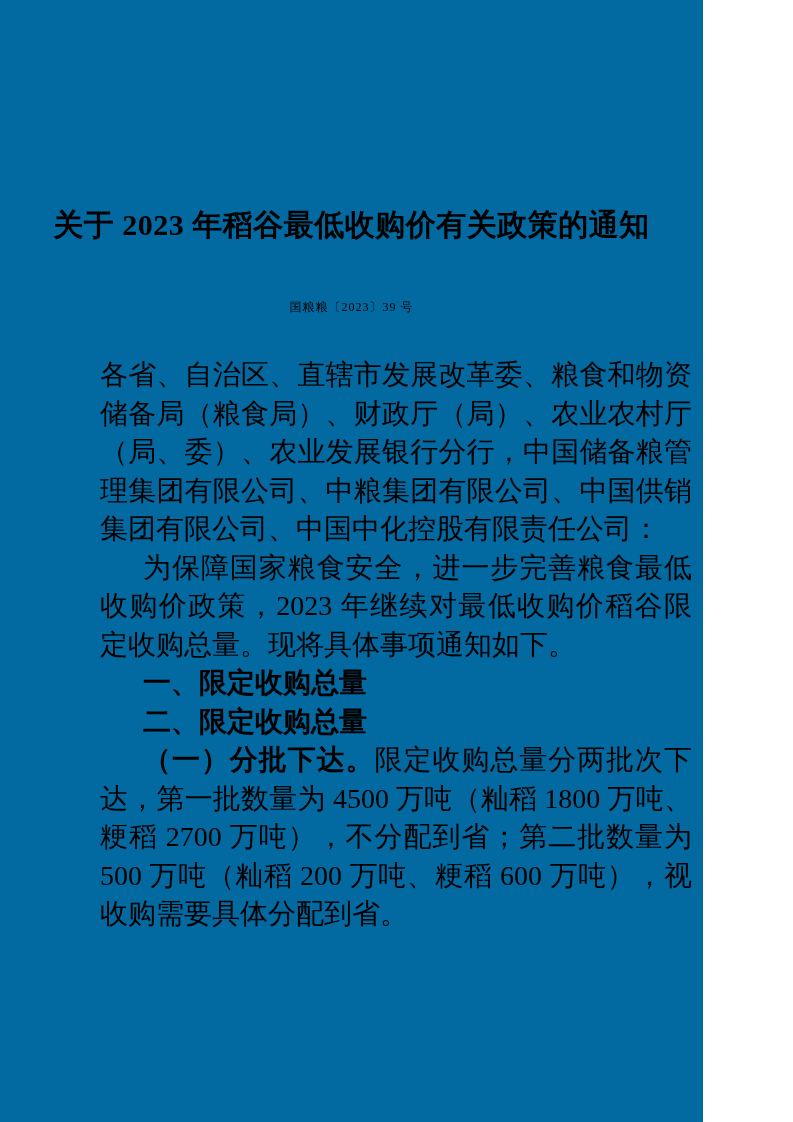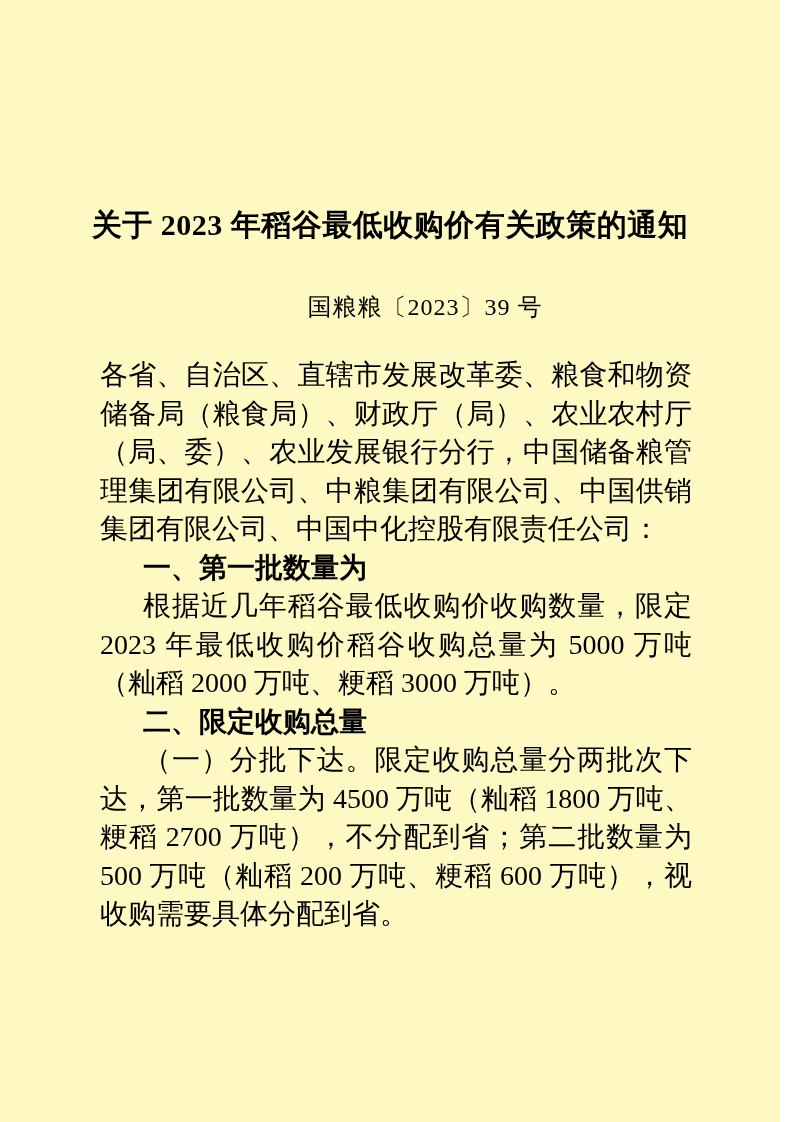--- a/index.html
+++ b/index.html
@@ -2,23 +2,23 @@
 <html><head>
 <meta charset="utf-8">
 <style>
   html, body {
     margin: 0;
     padding: 0;
     background: #ffffff;
   }
   .page {
     position: relative;
-    width: 780px;
+    width: 703px;
     height: 1122px;
-    background: #fef9c3;
+    background: #0369a1;
     color: #000000;
     overflow: hidden;
     font-family: "Liberation Serif", "DejaVu Serif", serif;
   }
   .doc-title {
     position: absolute;
     top: 206px;
     left: 0;
     width: 100%;
     margin: 0;
@@ -29,24 +29,23 @@
     line-height: 38px;
     letter-spacing: 0.5px;
     white-space: nowrap;
   }
   .doc-number {
     position: absolute;
     top: 294px;
     left: 0;
     width: 100%;
     text-align: center;
-    font-size: 24px;
+    font-size: 12px;
     line-height: 26px;
     letter-spacing: 1px;
-    padding-left: 35px;
   }
   .doc-body {
     position: absolute;
     top: 356px;
     left: 100px;
     width: 592px;
     font-size: 28px;
     line-height: 38.5px;
     text-align: justify;
   }
@@ -57,29 +56,29 @@
   .doc-body p.indent {
     text-indent: 43px;
   }
   .doc-body p.heading {
     font-family: "Liberation Sans", "DejaVu Sans", sans-serif;
     font-weight: bold;
     text-align: left;
   }
   .doc-body .lead-bold {
     font-family: "Liberation Sans", "DejaVu Sans", sans-serif;
-    font-weight: normal;
+    font-weight: bold;
   }
 </style>
 </head>
 <body>
 
 <div class="page">
   <h1 class="doc-title">关于 2023 年稻谷最低收购价有关政策的通知</h1>
   <div class="doc-number">国粮粮〔2023〕39 号</div>
   <div class="doc-body" id="doc-body">
       <p>各省、自治区、直辖市发展改革委、粮食和物资储备局（粮食局）、财政厅（局）、农业农村厅（局、委）、农业发展银行分行，中国储备粮管理集团有限公司、中粮集团有限公司、中国供销集团有限公司、中国中化控股有限责任公司：</p>
-      <p class="indent heading">一、第一批数量为</p>
-      <p class="indent">根据近几年稻谷最低收购价收购数量，限定 2023 年最低收购价稻谷收购总量为 5000 万吨（籼稻 2000 万吨、粳稻 3000 万吨）。</p>
+      <p class="indent">为保障国家粮食安全，进一步完善粮食最低收购价政策，2023 年继续对最低收购价稻谷限定收购总量。现将具体事项通知如下。</p>
+      <p class="indent heading">一、限定收购总量</p>
       <p class="indent heading">二、限定收购总量</p>
       <p class="indent"><span class="lead-bold">（一）分批下达。</span><span>限定收购总量分两批次下达，第一批数量为 4500 万吨（籼稻 1800 万吨、粳稻 2700 万吨），不分配到省；第二批数量为 500 万吨（籼稻 200 万吨、粳稻 600 万吨），视收购需要具体分配到省。</span></p>
     </div>
 </div>
 
 </body></html>

